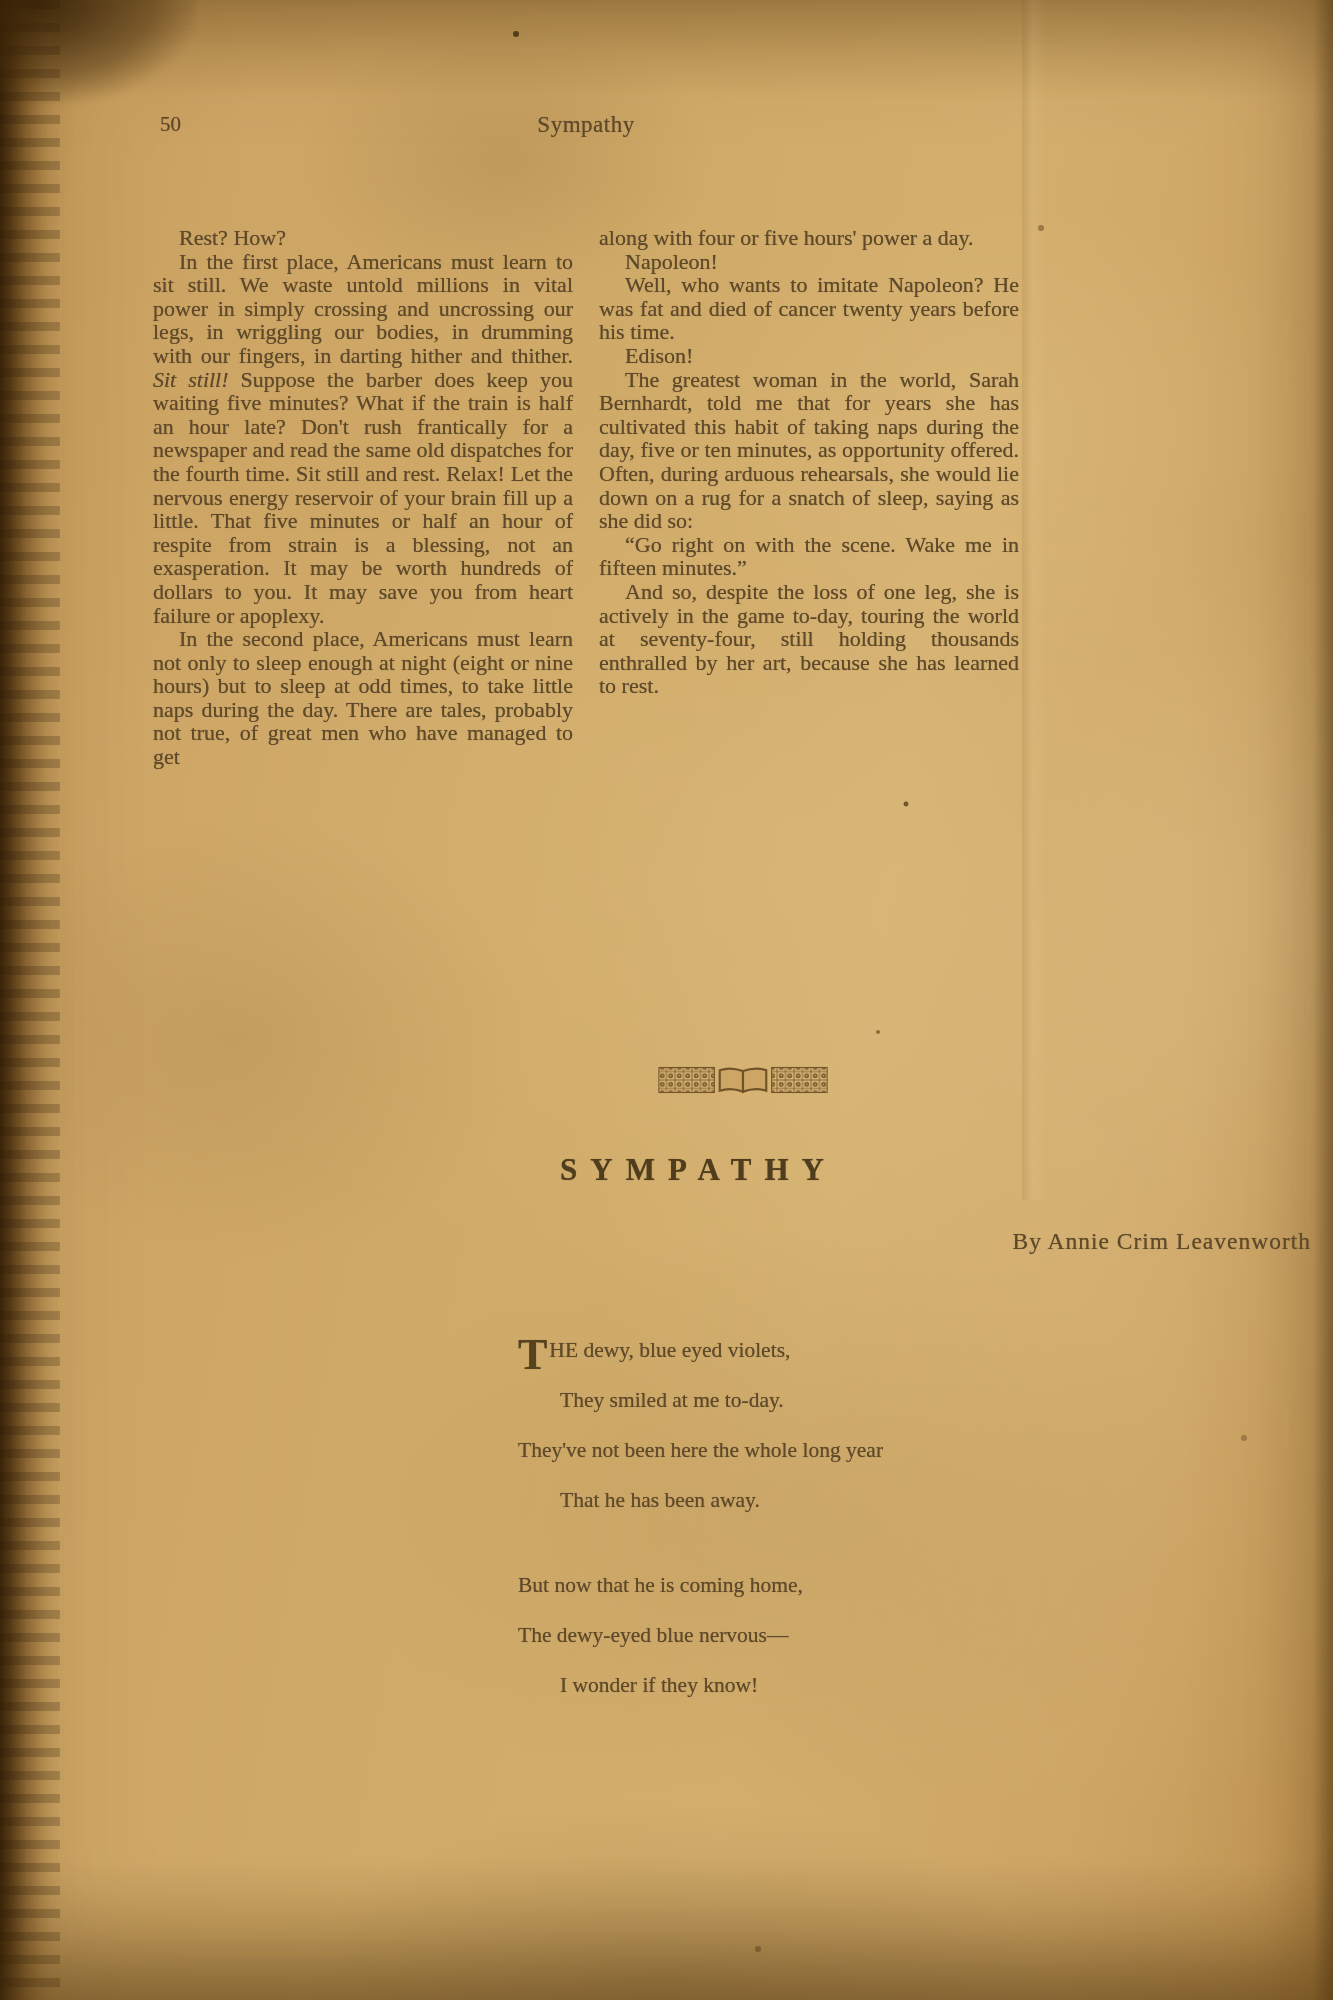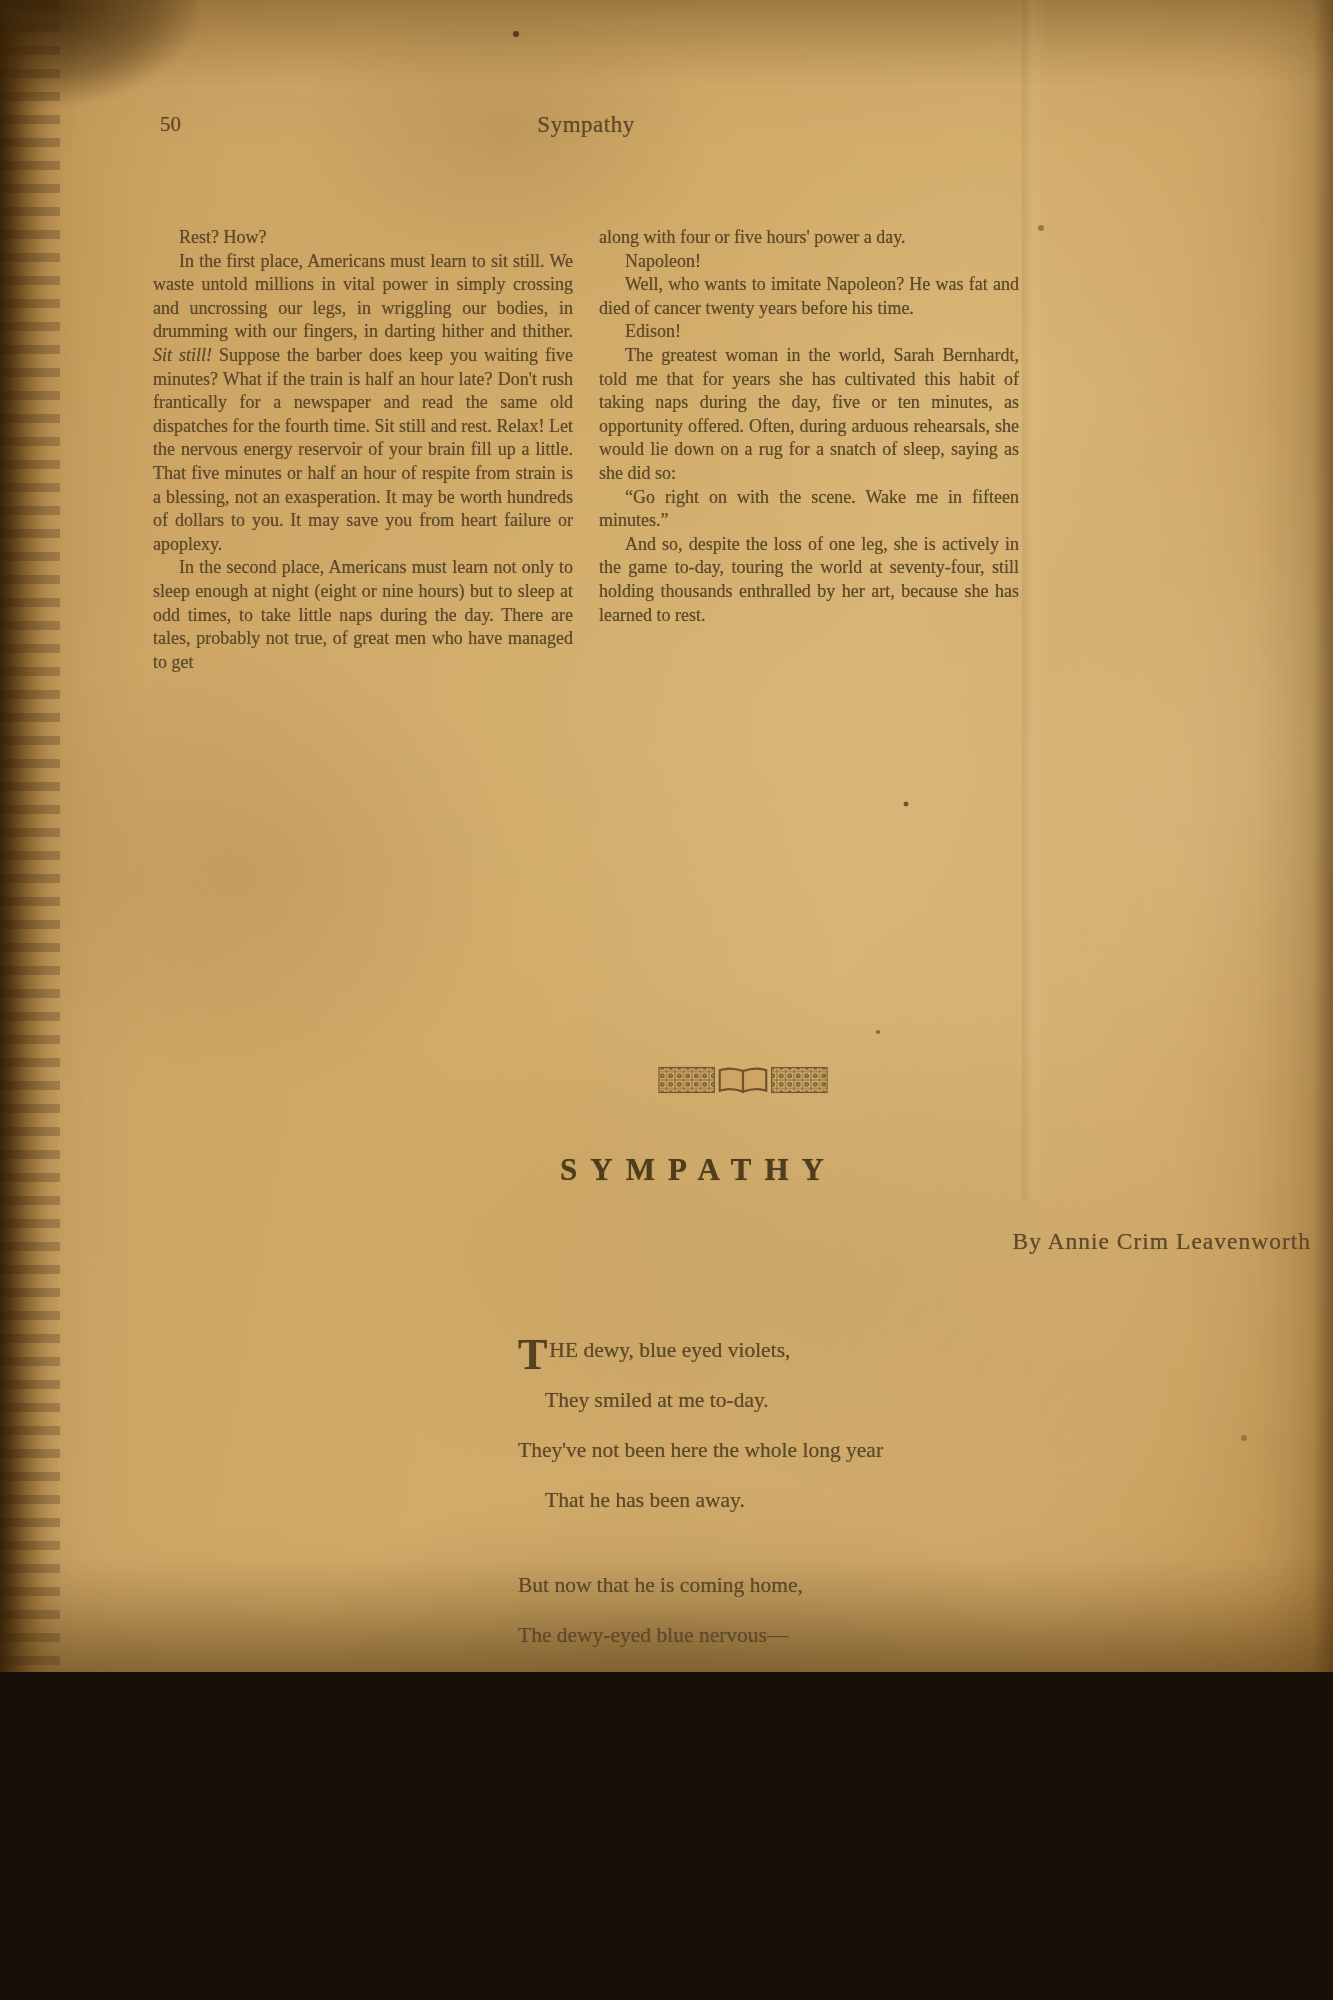--- a/index.html
+++ b/index.html
@@ -2,21 +2,21 @@
 <html><head>
 <meta charset="utf-8">
 <style>
   * { margin:0; padding:0; box-sizing:border-box; }
   html,body { width:1333px; height:2000px; }
   body {
     font-family:"Liberation Serif","DejaVu Serif",serif;
     background:#171006;
   }
   .page {
-    position:relative; width:1333px; height:1672px; overflow:hidden;
+    position:relative; width:1333px; height:2000px; overflow:hidden;
     background:
       radial-gradient(ellipse 900px 600px at 55% 42%, rgba(255,238,190,0.10), transparent 75%),
       radial-gradient(ellipse 700px 900px at 82% 58%, rgba(255,241,198,0.12), transparent 75%),
       linear-gradient(to bottom, rgba(110,74,22,0.30), rgba(110,74,22,0) 5%, rgba(110,74,22,0) 93%, rgba(84,55,14,0.30)),
       linear-gradient(100deg, #b88e4e 0%, #c79e5d 6%, #cda565 16%, #d0aa68 40%, #d3ae6d 62%, #cda565 83%, #c59a58 95%, #bb8e4b 100%);
   }
   .mottle {
     position:absolute; inset:0; pointer-events:none;
     background:
       radial-gradient(ellipse 300px 200px at 38% 8%, rgba(105,75,30,0.16), transparent 70%),
@@ -59,35 +59,35 @@
       1243px 1437px 0 2px rgba(92,62,22,0.40),
       757px 1948px 0 2px rgba(84,56,18,0.45);
   }
   .ink { color:#5e4a2a; text-shadow:0 0 0.7px rgba(94,74,42,0.75); }
 
   .page-header { position:absolute; left:152px; top:112px; width:868px; height:34px; }
   .page-number { position:absolute; left:8px; top:0; font-size:21px; }
   .running-title { position:absolute; left:0; width:100%; top:0; text-align:center; font-size:23px; letter-spacing:0.5px; }
 
   .columns { position:absolute; left:153px; top:226px; width:866px; display:flex; gap:26px;
-             font-size:18px; line-height:23.6px; text-align:justify; }
+             font-size:22px; line-height:23.6px; text-align:justify; }
   .col { flex:1 1 0; }
   .para.indent { text-indent:26px; }
 
   .ornament { position:absolute; left:657px; top:1063px; width:172px; height:34px; }
 
   .article-title { position:absolute; left:0; top:1152px; width:1333px; text-align:center;
                    padding-left:64px; font-size:31px; font-weight:bold; letter-spacing:13px;
                    color:#4f3d1d; text-shadow:0 0 0.8px rgba(79,61,29,0.8); }
   .byline { position:absolute; left:0; top:1228px; width:1333px; text-align:right;
             padding-right:22px; font-size:23.5px; letter-spacing:1px; }
 
   .poem { position:absolute; left:518px; top:1338px; font-size:21.5px; }
   .poem-line { height:50px; white-space:nowrap; }
-  .poem-line.even { margin-left:27px; }
+  .poem-line.even { margin-left:42px; }
   .stanza + .stanza { margin-top:35px; }
   .dropcap { font-size:44px; line-height:0; vertical-align:-12px; font-weight:600;
              margin-right:2px; color:#55421f; }
 </style>
 </head>
 <body>
 
 <div class="page">
   <div class="mottle"></div>
   <div class="binding"></div>

